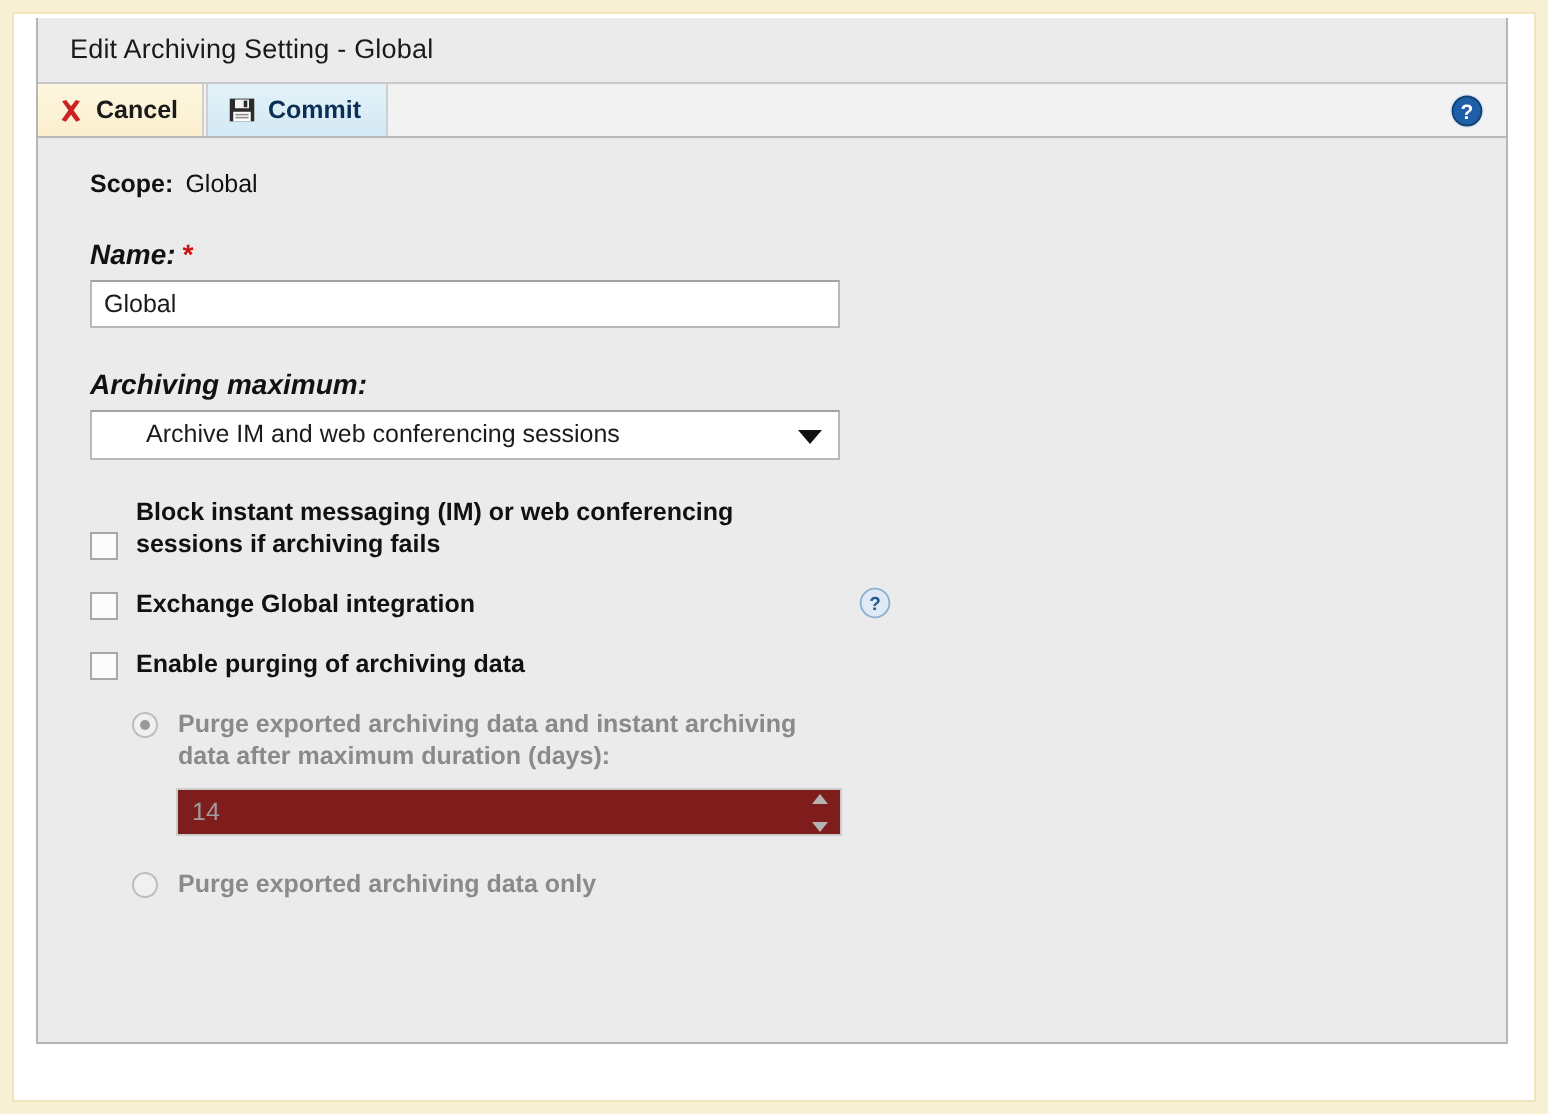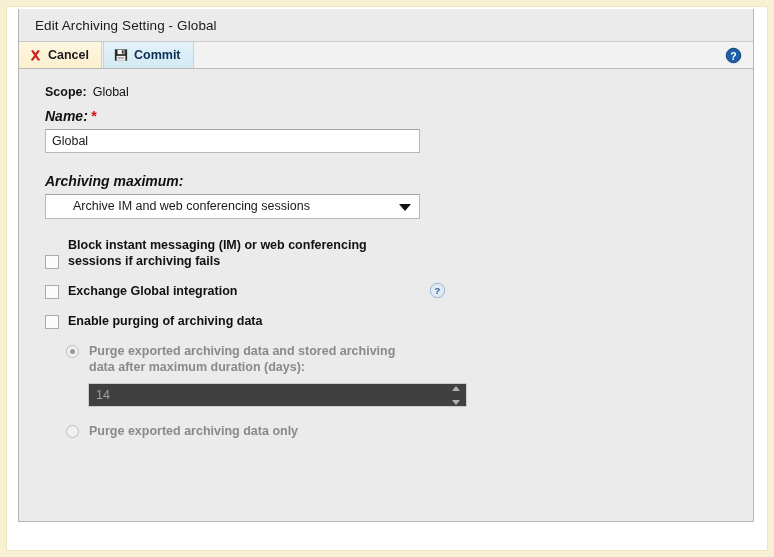--- a/index.html
+++ b/index.html
@@ -108,21 +108,21 @@
   #form-area {
     position: relative;
     height: 452px;
     background: #ebebeb;
     padding: 16px 0 0 26px;
   }
 
   #scope-row {
     font-size: 12.5px;
     color: #111;
-    margin-bottom: 9px;
+    margin-bottom: 20px;
   }
   .bold { font-weight: bold; }
   #scope-value { font-weight: normal; margin-left: 6px; }
 
   .field-label {
     font-size: 14px;
     font-weight: bold;
     color: #111;
     margin-bottom: 5px;
     display: block;
@@ -236,23 +236,23 @@
     font-size: 12.5px;
     font-weight: bold;
     color: #8a8a8a;
     line-height: 16px;
     max-width: 330px;
   }
 
   
   #duration-spinner {
     position: relative;
-    width: 379px;
+    width: 333px;
     height: 24px;
-    background: #404040;
+    background: #7f1d1d;
     border: 1px solid #cccccc;
     margin: 6px 0 16px 22px;
   }
   #duration-value {
     font-size: 12.5px;
     color: #9e9e9e;
     line-height: 22px;
     padding-left: 7px;
   }
   #spinner-buttons {
@@ -366,21 +366,21 @@
 
         <div class="check-row">
           <span class="checkbox"></span>
           <span class="check-label">Enable purging of archiving data</span>
         </div>
 
         <div id="purge-options">
 
           <div class="radio-row">
             <span class="radio checked"></span>
-            <span class="radio-label">Purge exported archiving data and stored archiving data after maximum duration (days):</span>
+            <span class="radio-label">Purge exported archiving data and instant archiving data after maximum duration (days):</span>
           </div>
 
           <div id="duration-spinner">
             <span id="duration-value">14</span>
             <span id="spinner-buttons">
               <span class="spin-up"></span>
               <span class="spin-down"></span>
             </span>
           </div>
 

